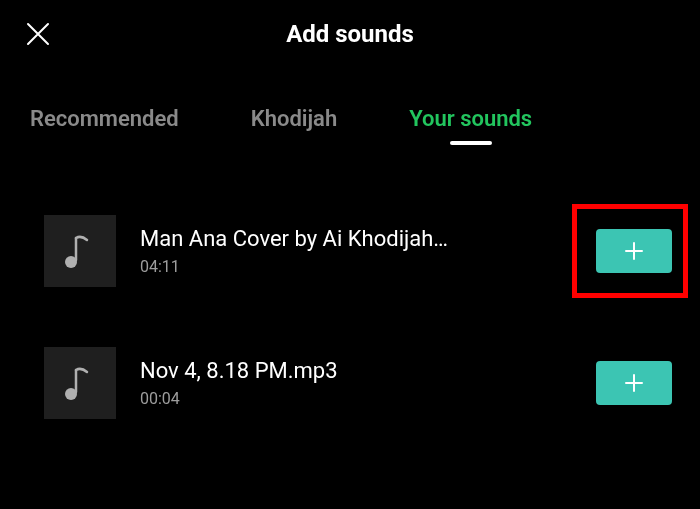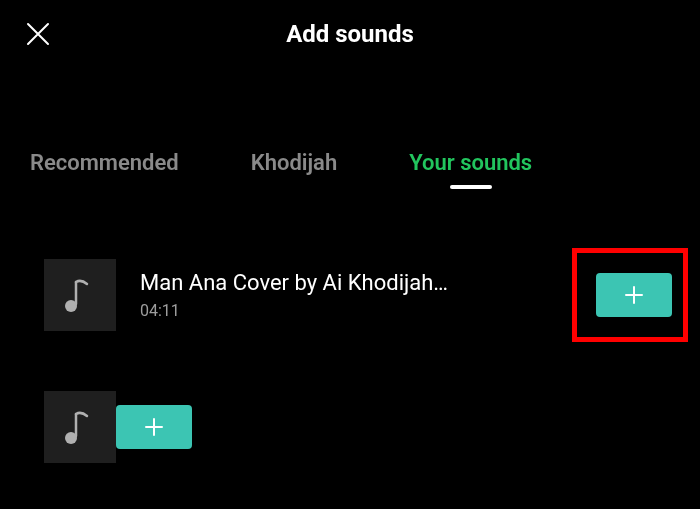--- a/index.html
+++ b/index.html
@@ -40,21 +40,20 @@
       padding: 40px 30px 0 30px;
       gap: 72px;
     }
     .tab {
       font-size: 22px;
       font-weight: 600;
       color: #8a8a8a;
       cursor: pointer;
       padding-bottom: 14px;
       position: relative;
-      margin-top: 44px;
     }
     .tab.active {
       color: #22c55e;
     }
     .tab.active::after {
       content: '';
       position: absolute;
       bottom: 0;
       left: 50%;
       transform: translateX(-50%);
@@ -161,20 +160,24 @@
   </div>
 
   <div class="sound-item">
     <div class="sound-thumb">
       <svg width="34" height="38" viewBox="0 0 34 38" fill="none">
         <path d="M13 6 L13 28" stroke="#b0b0b0" stroke-width="2.5" stroke-linecap="round"></path>
         <path d="M13 6 Q18 3 24 8" stroke="#b0b0b0" stroke-width="2.5" stroke-linecap="round" fill="none"></path>
         <circle cx="8" cy="30" r="6" fill="#b0b0b0"></circle>
       </svg>
     </div>
+    <div class="sound-info">
+      <div class="sound-title">Nov 4, 8.18 PM.mp3</div>
+      <div class="sound-duration">00:04</div>
+    </div>
     <div class="add-btn">
       <svg width="22" height="22" viewBox="0 0 22 22" fill="none">
         <path d="M11 3 L11 19 M3 11 L19 11" stroke="#ffffff" stroke-width="2" stroke-linecap="round"></path>
       </svg>
     </div>
   </div>
 
 </div>
 
 </body></html>

